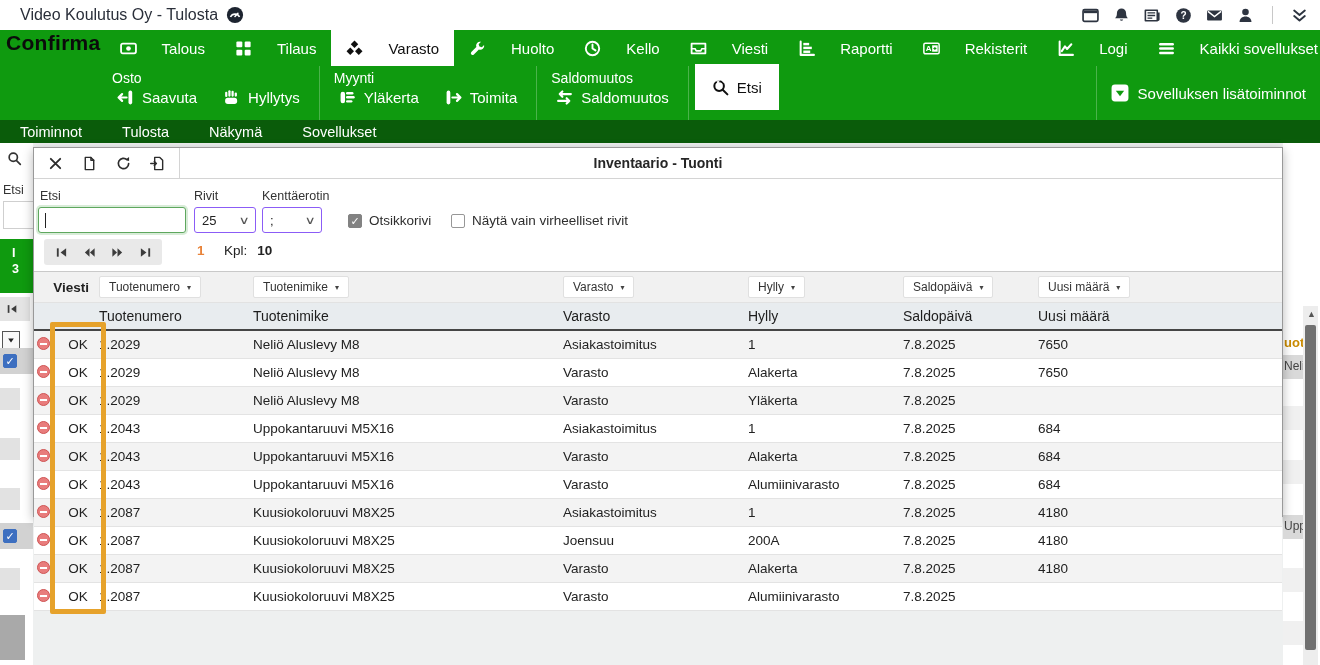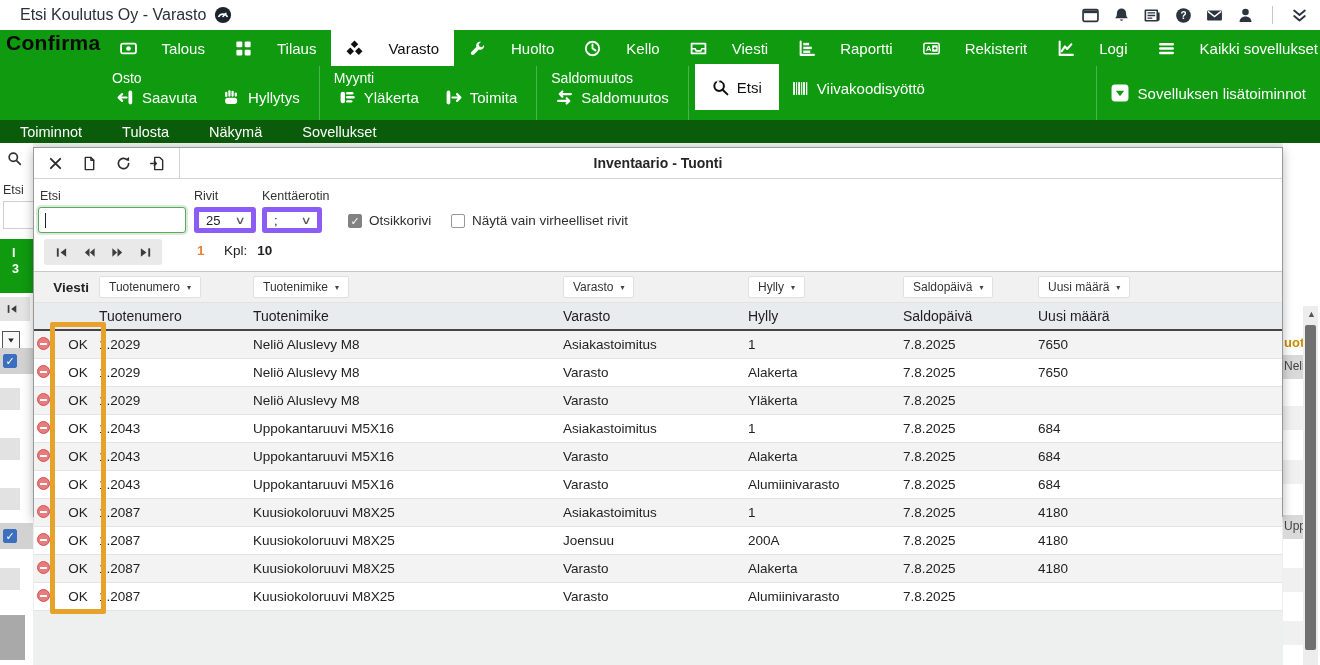--- a/index.html
+++ b/index.html
@@ -53,21 +53,21 @@
   .mh-divider{width:1px;height:100%;background:#d4d4d4;}
   .modal-title{position:absolute;left:0;right:0;text-align:center;font-weight:bold;font-size:14px;color:#262626;pointer-events:none;}
 
   
   .filter-zone{position:relative;height:92px;}
   .fz-label{position:absolute;font-size:12.5px;color:#333;}
   .search-wrap{position:absolute;left:4px;top:28px;width:148px;height:26px;border:1px solid #5ea75e;
                box-shadow:0 0 0 2px #d8ecd8;border-radius:3px;background:#fff;box-sizing:border-box;}
   .search-wrap input{border:none;outline:none;width:100%;height:100%;padding:0 6px;font:13px "Liberation Sans",sans-serif;background:transparent;}
   .caret{position:absolute;left:6px;top:5px;width:1px;height:15px;background:#222;}
-  .sel{position:absolute;top:28px;height:26px;border:5px solid #8b5cf6;border-radius:3px;background:#fff;
+  .sel{position:absolute;top:28px;height:26px;border:1px solid #8b5cf6;border-radius:3px;background:#fff;
        display:flex;align-items:center;justify-content:space-between;padding:0 7px;font-size:13px;color:#222;box-sizing:border-box;}
   .sel .chev{color:#555;font-size:11px;transform:scaleX(1.4);}
   .cb{width:14px;height:14px;border:1px solid #979797;border-radius:2px;background:#fff;display:inline-block;
       box-sizing:border-box;font-size:11px;line-height:13px;text-align:center;color:#fff;flex:0 0 auto;}
   .cb.gray{background:#828282;border-color:#828282;}
   .cb.blue{background:#3d6fc0;border-color:#3d6fc0;}
   .cb-row{position:absolute;top:34px;display:flex;align-items:center;gap:7px;font-size:13.5px;color:#2e2e2e;}
   .pager{position:absolute;left:10px;top:60px;height:26px;background:#e9e9e9;border-radius:3px;display:flex;align-items:center;padding:0 5px;gap:4px;}
   .pgbtn{width:24px;height:22px;display:inline-flex;align-items:center;justify-content:center;color:#3c3c3c;cursor:pointer;}
   .pgbtn svg{width:13px;height:13px;}
@@ -95,21 +95,21 @@
   
   .sb-track{position:absolute;background:#ededed;}
   .sb-thumb{position:absolute;background:#707070;border-radius:2px;}
   svg{display:block;width:100%;height:100%;}
 </style>
 </head>
 <body>
 
 <div class="titlebar">
   <div class="titlebar-left">
-    <span>Etsi Koulutus Oy - Varasto</span>
+    <span>Video Koulutus Oy - Tulosta</span>
     <span class="tico" style="width:18px;height:18px">
       <svg viewBox="0 0 16 16">
           <circle cx="8" cy="8" r="7.2" fill="#1d2430"></circle>
           <path d="M4 9.8a4.4 4.4 0 0 1 8 0" fill="none" stroke="#fff" stroke-width="1.4"></path>
           <path d="m8 9.3 2.6-2.8" stroke="#fff" stroke-width="1.4" stroke-linecap="round"></path>
         </svg>
     </span>
   </div>
   <div class="titlebar-icons" id="titlebar-icons">
       <span class="tico">
@@ -344,35 +344,20 @@
         <span class="sub-group-label">Inventaario</span>
         <div class="sub-items">
           <div class="sub-item active">
             <span class="ic">
               <svg viewBox="0 0 16 16">
                 <circle cx="6.7" cy="6.7" r="4.5" stroke="currentColor" fill="none" stroke-linecap="round" stroke-linejoin="round" stroke-width="1.9"></circle>
                 <path d="m10.3 10.3 4.2 4.2" stroke="currentColor" fill="none" stroke-linecap="round" stroke-linejoin="round" stroke-width="1.9"></path>
               </svg>
             </span>
             <span>Etsi</span>
-          </div>
-          <div class="sub-item">
-            <span class="ic">
-              <svg viewBox="0 0 16 16">
-                <g fill="currentColor">
-                  <rect x="1" y="2" width="1.8" height="12"></rect>
-                  <rect x="3.8" y="2" width="1" height="12"></rect>
-                  <rect x="5.8" y="2" width="1.8" height="12"></rect>
-                  <rect x="8.6" y="2" width="1" height="12"></rect>
-                  <rect x="10.4" y="2" width="1.8" height="12"></rect>
-                  <rect x="13.2" y="2" width="1.2" height="12"></rect>
-                </g>
-              </svg>
-            </span>
-            <span>Viivakoodisyöttö</span>
           </div>
         </div>
       </div>
     </div>
   <div class="nav-sub-right">
     <div class="more-btn">
       <span class="ic">
         <svg viewBox="0 0 16 16">
             <rect x="0.5" y="0.5" width="15" height="15" rx="3" fill="#ffffff"></rect>
             <path d="M4.3 6h7.4L8 10.8z" fill="#0f9a0f"></path>

